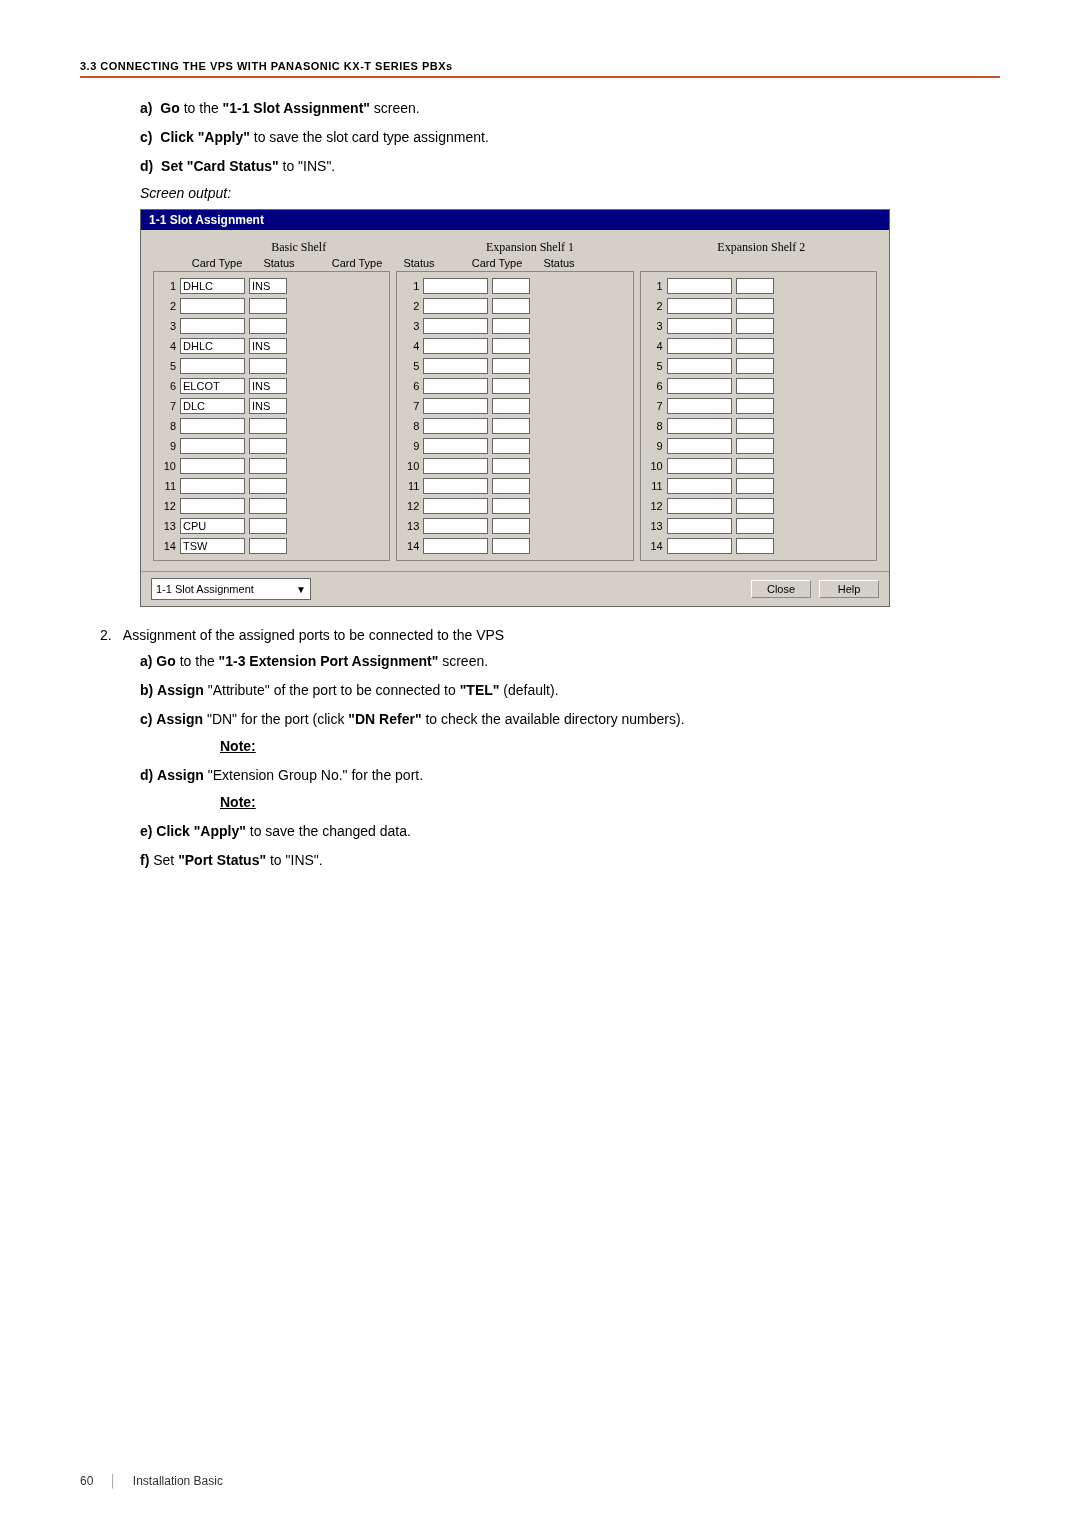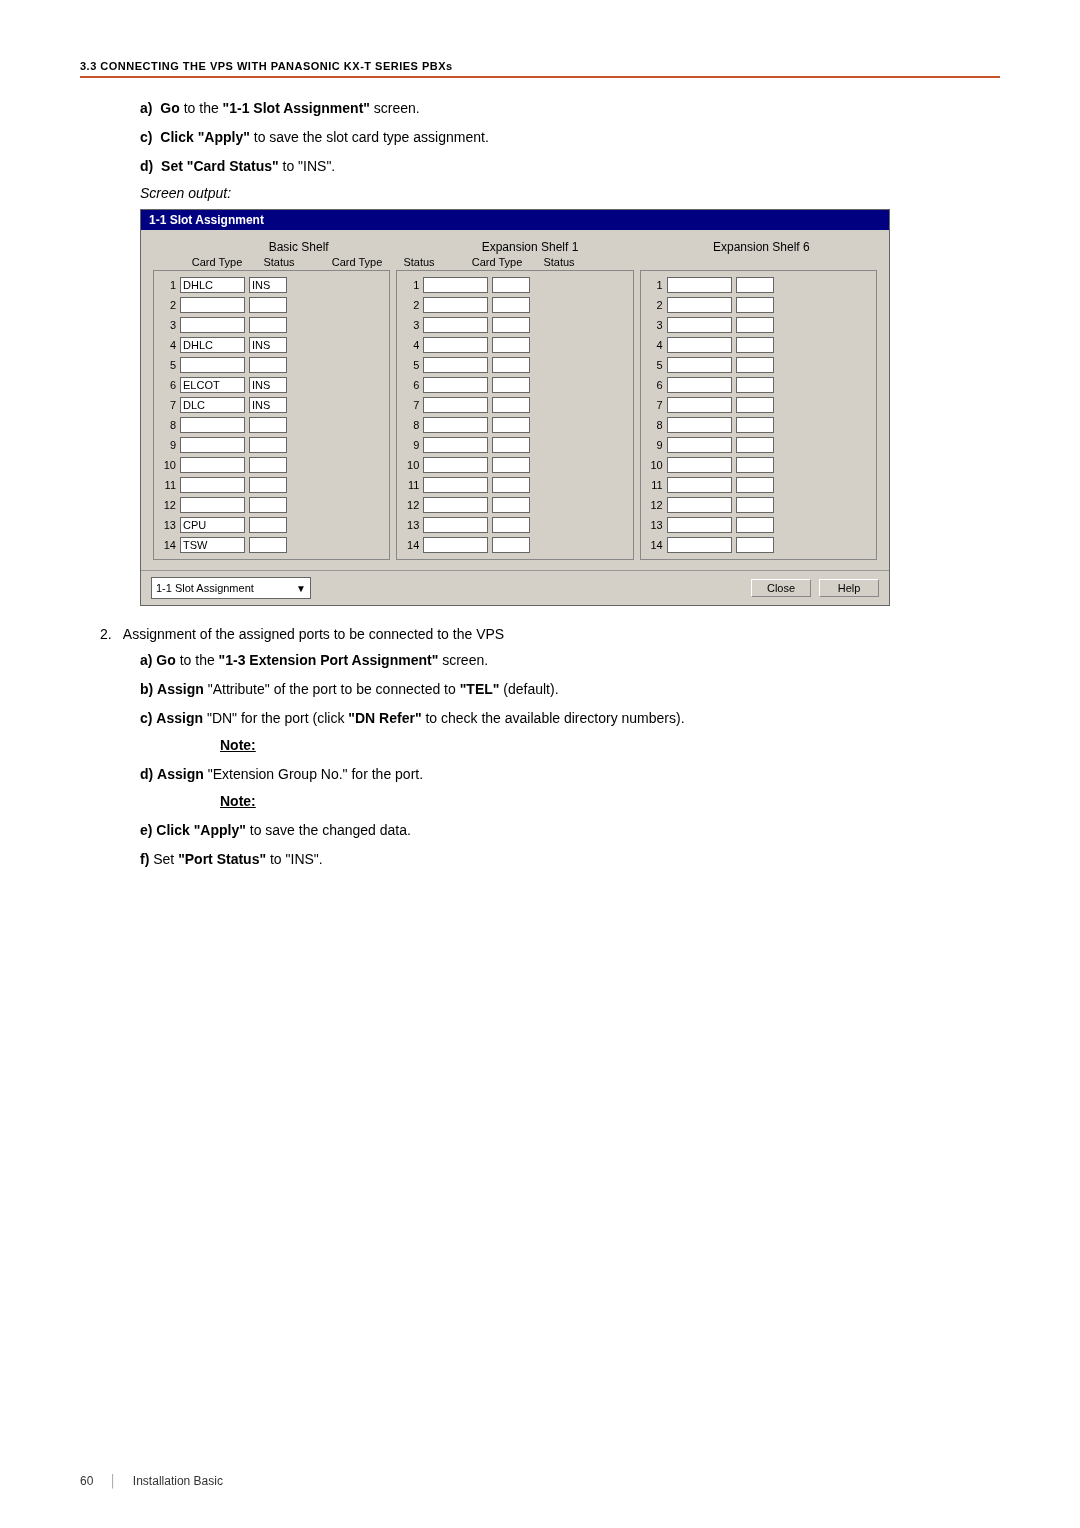--- a/index.html
+++ b/index.html
@@ -80,20 +80,21 @@
     .shelf-headers {
       display: flex;
       margin-bottom: 2px;
     }
 
     .shelf-section {
       flex: 1;
       text-align: center;
       font-size: 12px;
       font-weight: normal;
+      font-family: Liberation Serif, serif;
     }
 
     .dialog-footer {
       display: flex;
       align-items: center;
       padding: 6px 10px;
       border-top: 1px solid #999;
       gap: 8px;
     }
 
@@ -189,21 +190,21 @@
 <div class="dialog-box">
   <div class="dialog-titlebar">
     <span>1-1 Slot Assignment</span>
   </div>
   <div class="dialog-content">
 
     <div class="shelf-headers">
       <div style="width:30px"></div>
       <div class="shelf-section">Basic Shelf</div>
       <div class="shelf-section">Expansion Shelf 1</div>
-      <div class="shelf-section">Expansion Shelf 6</div>
+      <div class="shelf-section">Expansion Shelf 2</div>
     </div>
 
     <div style="display:flex; font-size:11px; margin-bottom:2px;">
       <div style="width:28px"></div>
       <div style="width:72px; text-align:center;">Card Type</div>
       <div style="width:52px; text-align:center;">Status</div>
       <div style="width:16px"></div>
       <div style="width:72px; text-align:center;">Card Type</div>
       <div style="width:52px; text-align:center;">Status</div>
       <div style="width:16px"></div>

